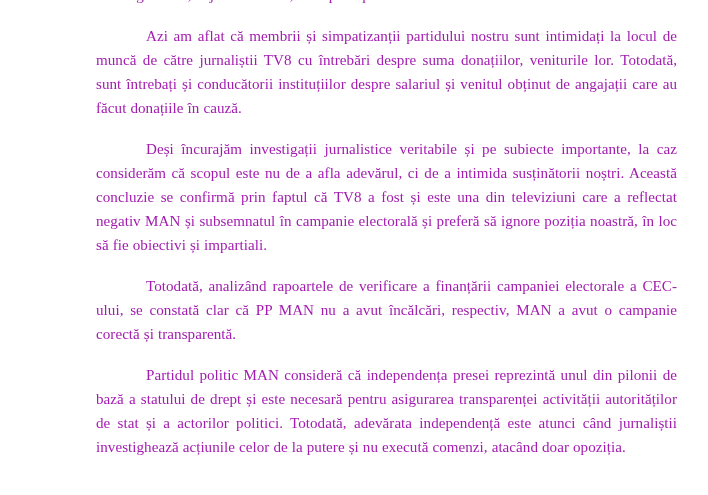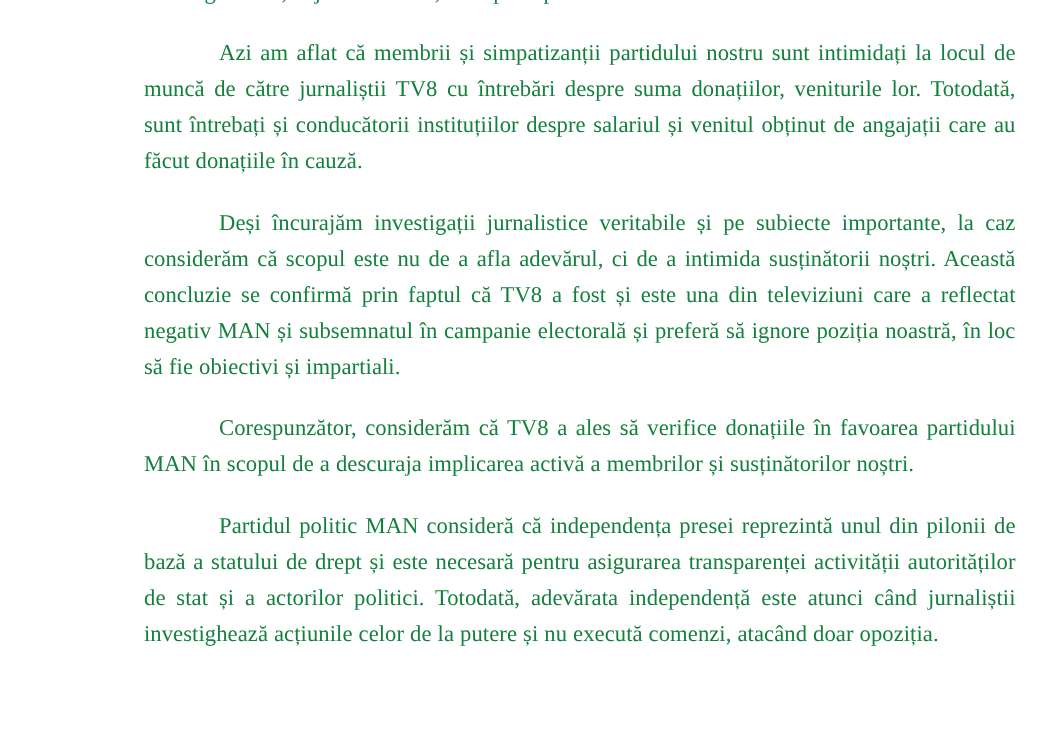--- a/index.html
+++ b/index.html
@@ -33,21 +33,21 @@
 
   p.para {
     margin: 0 0 0 0;
     font-size: 15.1px;
     line-height: 24px;
     text-align: justify;
     text-justify: inter-word;
     text-indent: 50px;
     letter-spacing: 0.04px;
     word-spacing: 0.2px;
-    color: #15803d;
+    color: #a21caf;
   }
 
   
   p.para + p.para {
     margin-top: 17px;
   }
 
   
   p.para.continued {
     text-indent: 0;
@@ -68,19 +68,19 @@
 <div id="document-page">
   <div class="doc-body">
 
     <p class="para continued">locale generale, deja consumate, îndreptate punctat contra subsemnatului.</p>
 
     <p class="para">Azi am aflat că membrii și simpatizanții partidului nostru sunt intimidați la locul de muncă de către jurnaliștii TV8 cu întrebări despre suma donațiilor, veniturile lor. Totodată, sunt întrebați și conducătorii instituțiilor despre salariul și venitul obținut de angajații care au făcut donațiile în cauză.</p>
 
 
     <p class="para">Deși încurajăm investigații jurnalistice veritabile și pe subiecte importante, la caz considerăm că scopul este nu de a afla adevărul, ci de a intimida susținătorii noștri. Această concluzie se confirmă prin faptul că TV8 a fost și este una din televiziuni care a reflectat negativ MAN și subsemnatul în campanie electorală și preferă să ignore poziția noastră, în loc să fie obiectivi și impartiali.</p>
 
+    <p class="para">Totodată, analizând rapoartele de verificare a finanțării campaniei electorale a CEC-ului, se constată clar că PP MAN nu a avut încălcări, respectiv, MAN a avut o campanie corectă și transparentă.</p>
 
-    <p class="para">Corespunzător, considerăm că TV8 a ales să verifice donațiile în favoarea partidului MAN în scopul de a descuraja implicarea activă a membrilor și susținătorilor noștri.</p>
 
     <p class="para">Partidul politic MAN consideră că independența presei reprezintă unul din pilonii de bază a statului de drept și este necesară pentru asigurarea transparenței activității autorităților de stat și a actorilor politici. Totodată, adevărata independență este atunci când jurnaliștii investighează acțiunile celor de la putere și nu execută comenzi, atacând doar opoziția.</p>
 
   </div>
 </div>
 
 </body></html>

